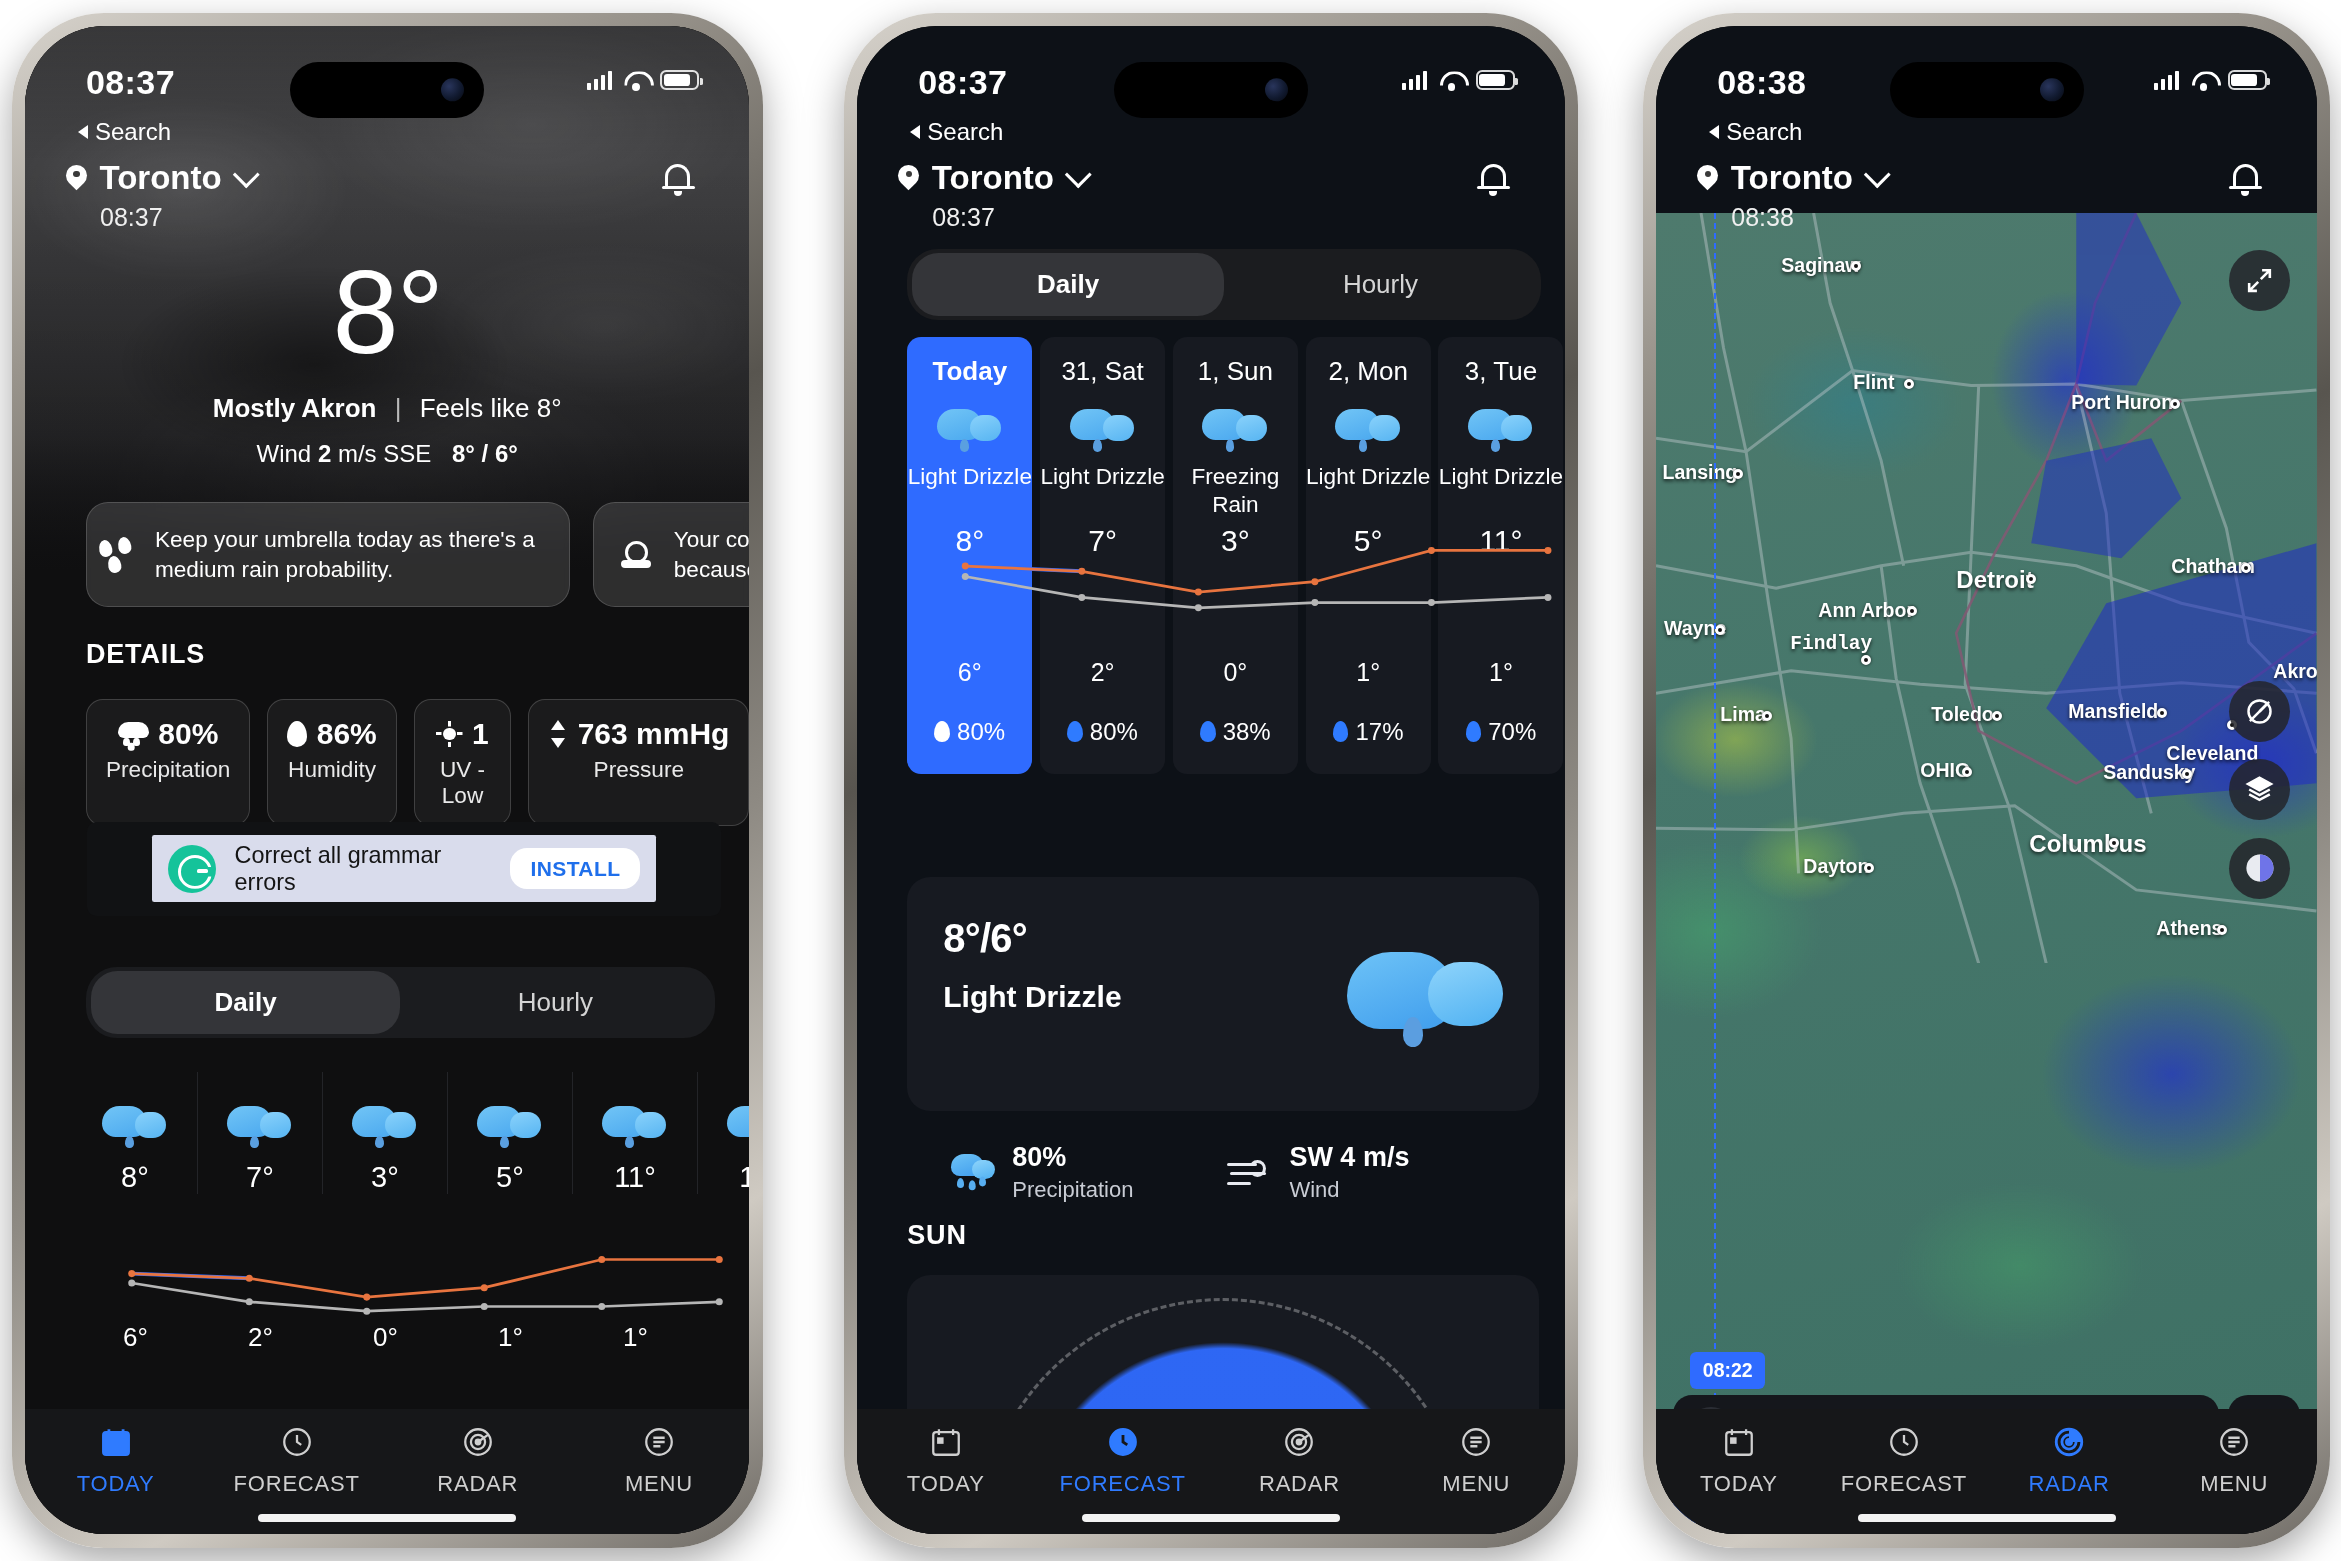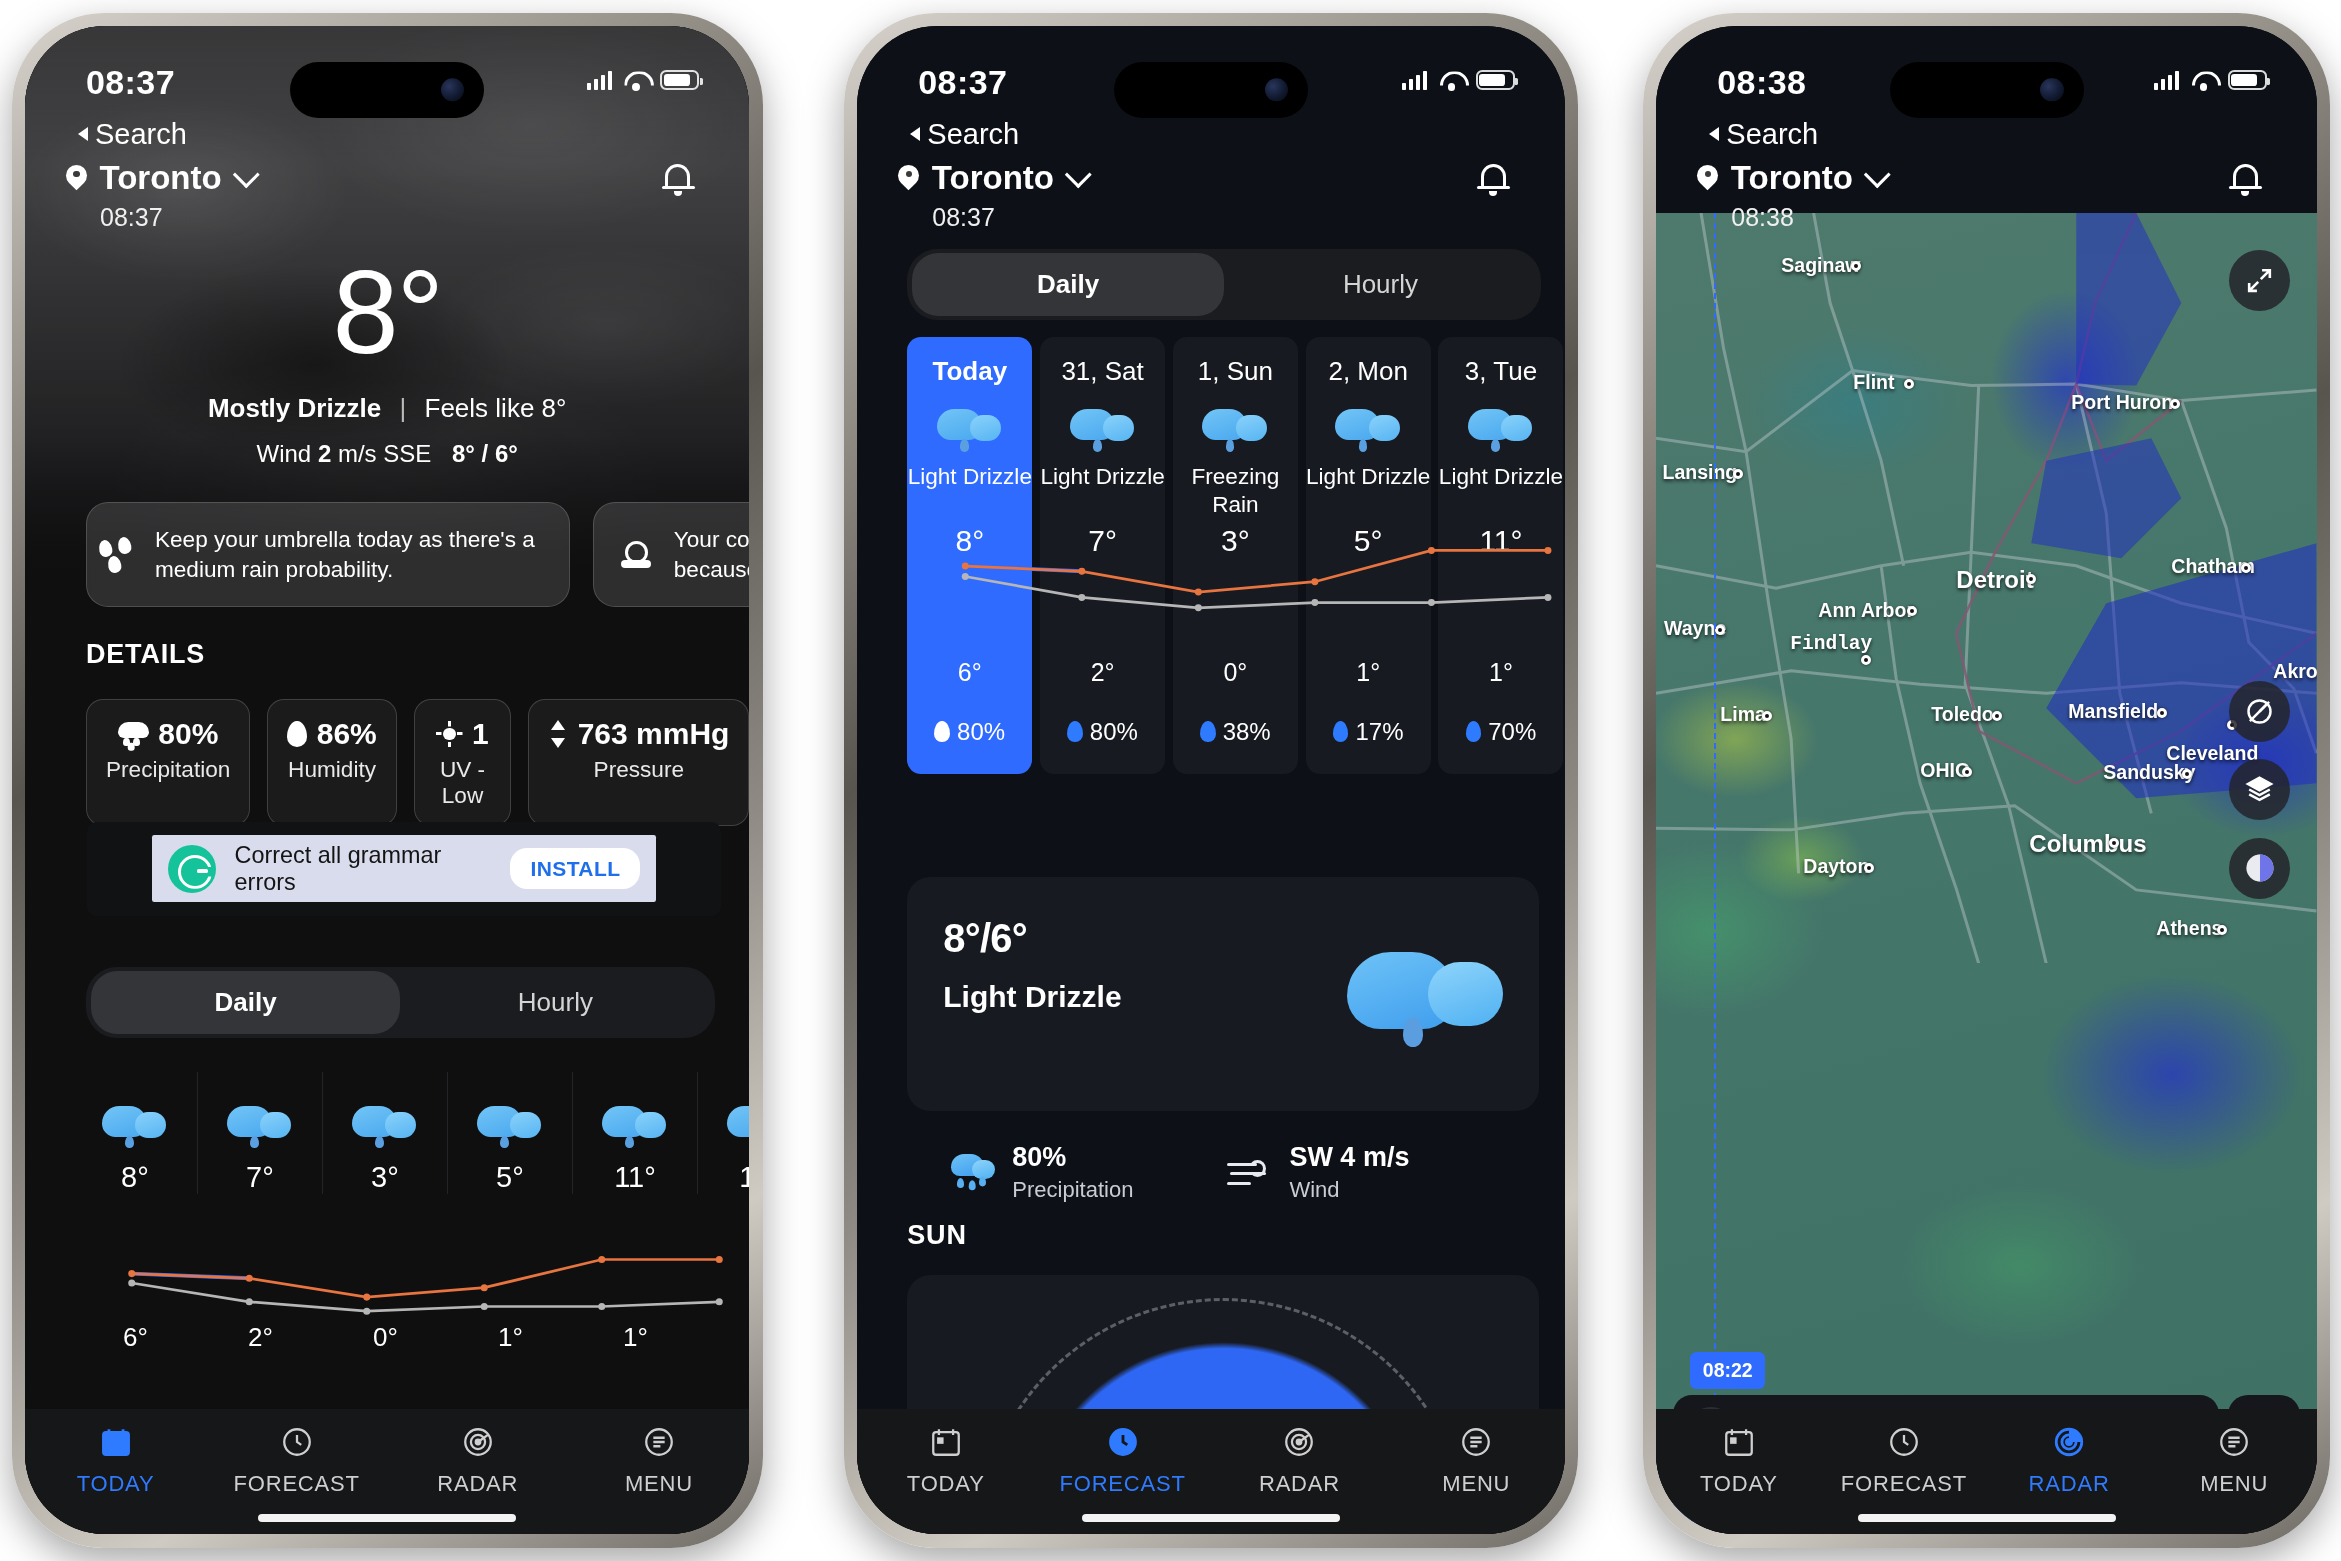--- a/index.html
+++ b/index.html
@@ -43,21 +43,21 @@
   .wifi::after { content:""; position:absolute; left:9.4px; top:13.3px; width:7.8px; height:7.8px;
     background:#fff; border-radius:50%; }
   .batt { width:39px; height:19.5px; border:2.3px solid rgba(255,255,255,.85); border-radius:6.2px;
     position:relative; padding:1.6px; }
   .batt i { display:block; height:100%; width:82%; background:#fff; border-radius:3.1px; }
   .batt::after { content:""; position:absolute; right:-5.5px; top:5.5px; width:3.1px; height:7px;
     background:rgba(255,255,255,.85); border-radius:0 1.6px 1.6px 0; }
 
   
   .backsearch { position:absolute; left:53px; top:92px; z-index:36;
-    display:flex; align-items:center; gap:7px; color:#fff; font-size:29px; }
+    display:flex; align-items:center; gap:7px; color:#fff; font-size:24px; }
   .backsearch .tri { width:0;height:0;border-top:7.8px solid transparent;
     border-bottom:7.8px solid transparent;border-right:10px solid #fff; }
 
   
   .lochead { position:absolute; left:41px; top:133px; z-index:36; color:#fff; }
   .loc-row { display:flex; align-items:center; gap:12.5px; }
   .pin { width:21px; height:26.5px; position:relative; }
   .pin::before { content:""; position:absolute; inset:0 0 auto 0; width:21px; height:21px;
     background:#fff; border-radius:50% 50% 50% 0; transform:rotate(-45deg); }
   .pin::after { content:""; position:absolute; left:7.4px; top:6.2px; width:6.2px; height:6.2px;
@@ -354,21 +354,21 @@
           <div class="loc-time">08:37</div>
         </div>
         <div class="bell">
           <span class="body"></span>
             <span class="rim"></span>
             <span class="clap"></span>
         </div>
 
         <div class="bigtemp">8°</div>
         <div class="cond-line">
-          <b>Mostly Drizzle</b>
+          <b>Mostly Akron</b>
           <span class="sep">|</span>
           <span>Feels like 8°</span>
         </div>
         <div class="wind-line">
           <span>Wind</span>
           <b>2</b>
           <span>m/s SSE</span>
           <span class="hl">8° / 6°</span>
         </div>
 

